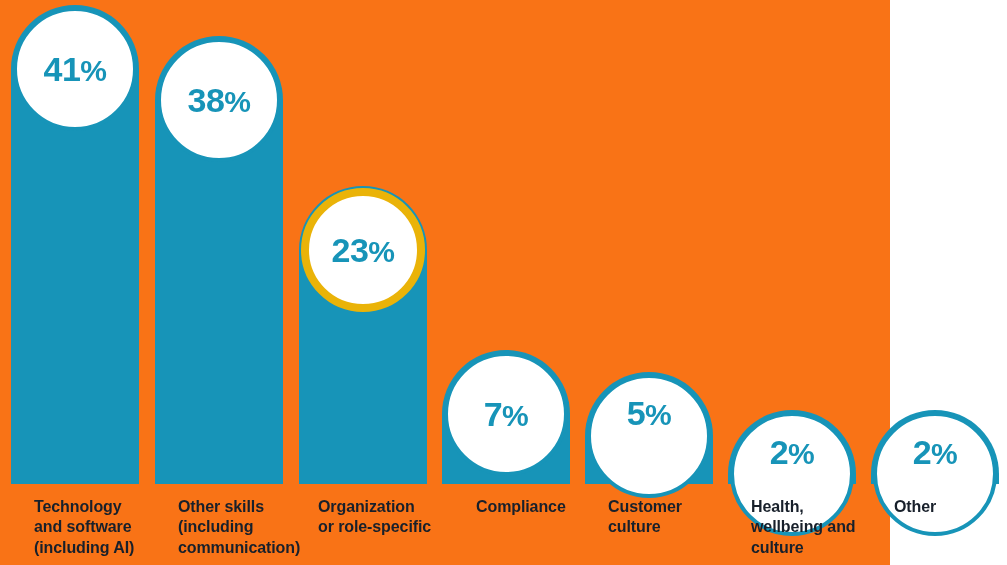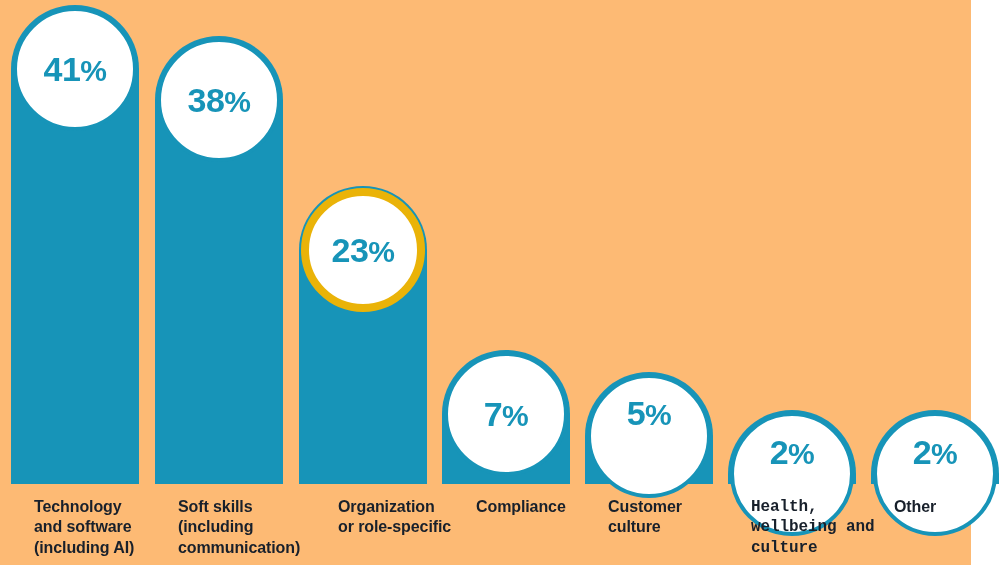--- a/index.html
+++ b/index.html
@@ -8,23 +8,23 @@
     background: #ffffff;
   }
   body {
     width: 1007px;
     height: 565px;
     font-family: "Liberation Sans", sans-serif;
     overflow: hidden;
   }
   #chart-root {
     position: relative;
-    width: 971px;
+    width: 890px;
     height: 565px;
-    background: #fdba74;
+    background: #f97316;
   }
   .plot-area {
     position: absolute;
     left: 0;
     top: 0;
     width: 1007px;
     height: 565px;
   }
   .bar-group {
     position: absolute;
@@ -105,38 +105,38 @@
         <svg class="bar-svg" viewBox="0 0 128 448" preserveAspectRatio="none">
           <path d="M0,64 A64,64 0 0 1 128,64 L128,448 L0,448 Z" fill="#1794b8"></path>
         </svg>
       </div>
       <div class="value-bubble" style="left:157px; top:38px; width:124px; height:124px; border:4px solid #1794b8;">
         <span class="value-text" style="font-size:34px; color:#1794b8;text-align:center;">
           <span class="value-num">38</span>
             <span class="value-pct" style="font-size:30px;">%</span>
         </span>
       </div>
-      <div class="cat-label" style="left:144px; top:497px; width:150px; color:#18202b;">Soft skills
+      <div class="cat-label" style="left:144px; top:497px; width:150px; color:#18202b;">Other skills
 (including
 communication)</div>
     </div>
 
     <div class="bar-group">
       <div class="bar-shape" style="left:299px; top:186px; width:128px; height:298px;">
         <svg class="bar-svg" viewBox="0 0 128 298" preserveAspectRatio="none">
           <path d="M0,64 A64,64 0 0 1 128,64 L128,298 L0,298 Z" fill="#1794b8"></path>
         </svg>
       </div>
       <div class="value-bubble" style="left:301px; top:188px; width:124px; height:124px; border:8px solid #eab308;">
         <span class="value-text" style="font-size:34px; color:#1794b8;">
           <span class="value-num">23</span>
             <span class="value-pct" style="font-size:30px;">%</span>
         </span>
       </div>
-      <div class="cat-label" style="left:304px; top:497px; width:150px; color:#18202b;">Organization
+      <div class="cat-label" style="left:284px; top:497px; width:150px; color:#18202b;">Organization
 or role-specific</div>
     </div>
 
     <div class="bar-group">
       <div class="bar-shape" style="left:442px; top:350px; width:128px; height:134px;">
         <svg class="bar-svg" viewBox="0 0 128 134" preserveAspectRatio="none">
           <path d="M0,64 A64,64 0 0 1 128,64 L128,134 L0,134 Z" fill="#1794b8"></path>
         </svg>
       </div>
       <div class="value-bubble" style="left:444px; top:352px; width:124px; height:124px; border:4px solid #1794b8;">
@@ -169,21 +169,21 @@
         <svg class="bar-svg" viewBox="0 0 128 74" preserveAspectRatio="none">
           <path d="M0,64 A64,64 0 0 1 128,64 L128,74 L0,74 Z" fill="#1794b8"></path>
         </svg>
       </div>
       <div class="value-bubble" style="left:730px; top:412px; width:124px; height:124px; border:4px solid #1794b8;">
         <span class="value-text" style="font-size:34px; color:#1794b8; margin-top:-44px;">
           <span class="value-num">2</span>
             <span class="value-pct" style="font-size:30px;">%</span>
         </span>
       </div>
-      <div class="cat-label" style="left:717px; top:497px; width:150px; color:#18202b;font-family:Liberation Mono, monospace;">Health,
+      <div class="cat-label" style="left:717px; top:497px; width:150px; color:#18202b;">Health,
 wellbeing and
 culture</div>
     </div>
 
     <div class="bar-group">
       <div class="bar-shape" style="left:871px; top:410px; width:128px; height:74px;">
         <svg class="bar-svg" viewBox="0 0 128 74" preserveAspectRatio="none">
           <path d="M0,64 A64,64 0 0 1 128,64 L128,74 L0,74 Z" fill="#1794b8"></path>
         </svg>
       </div>

